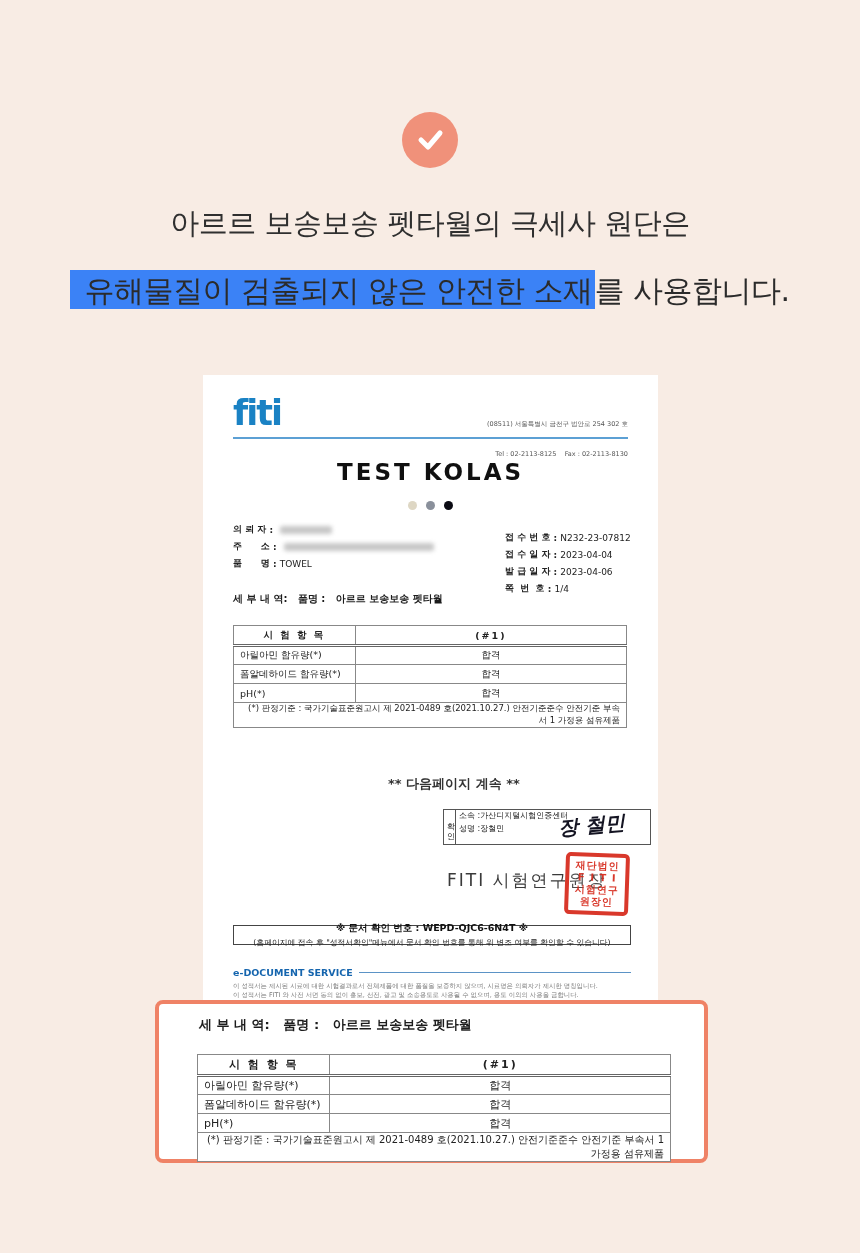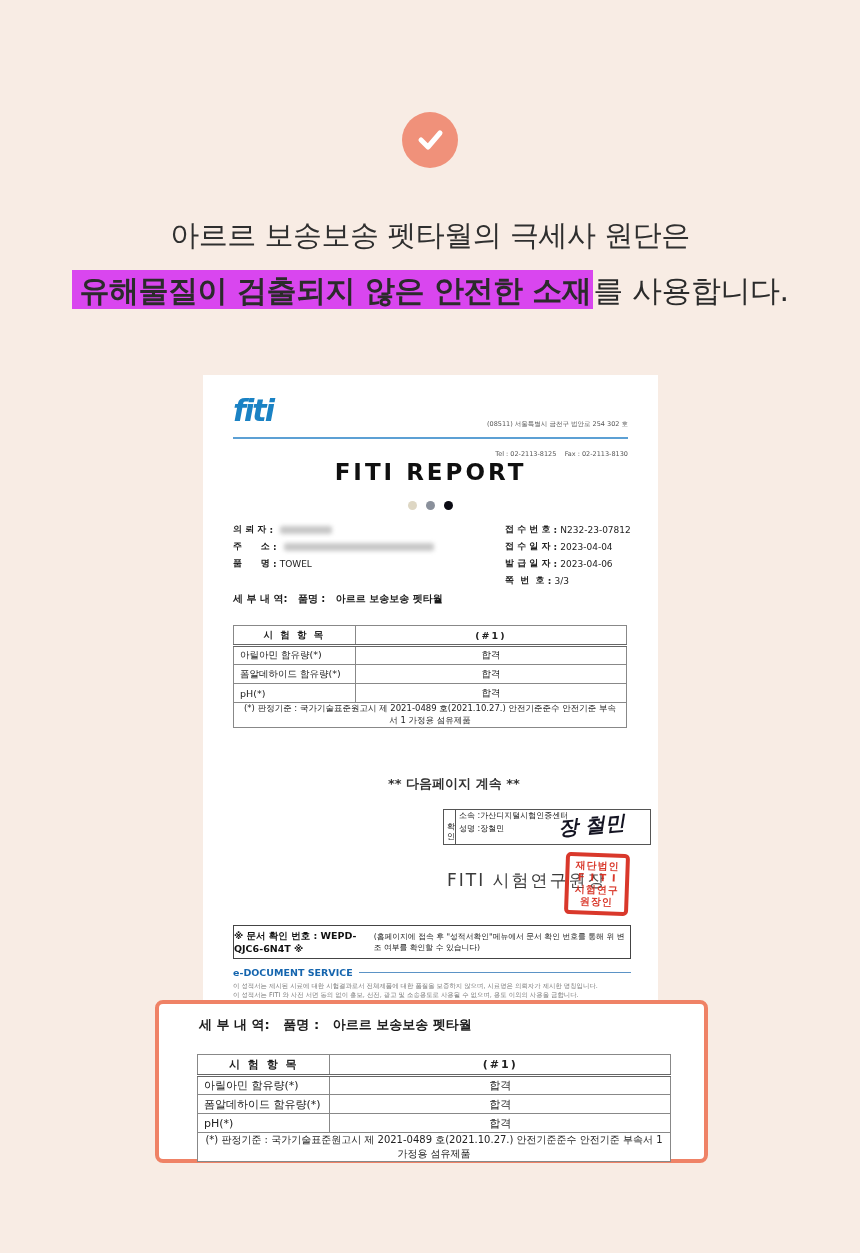--- a/index.html
+++ b/index.html
@@ -13,40 +13,40 @@
     background:#f8ece4; overflow:hidden;
   }
 
   
   .check-circle {
     position:absolute; left:402px; top:112px; width:56px; height:56px;
     border-radius:50%; background:#f0917a;
     display:flex; align-items:center; justify-content:center;
   }
   .headline1 {
-    position:absolute; left:0; top:216px; width:860px;
+    position:absolute; left:0; top:204px; width:860px;
     text-align:center; font-size:29px; color:#2f2f2f; letter-spacing:-0.5px;
   }
   .headline2 {
     position:absolute; left:0; top:271px; width:860px;
     text-align:center; font-size:30px; color:#2b2b2b; letter-spacing:-0.5px;
   }
   .headline2 .hl {
-    font-weight:bold; background:#d946ef; padding:3px 2px 1px 8px;
+    font-weight:normal; background:#3b82f6; padding:3px 2px 1px 14px;
   }
 
   
   .doc {
     position:absolute; left:203px; top:375px; width:455px; height:632px;
     background:#ffffff;
   }
   .doc-logo {
     position:absolute; left:30px; top:18px;
-    font-size:30px; font-weight:bold; color:#1a82c4;
-    letter-spacing:-2px; font-style:italic;
+    font-size:35px; font-weight:bold; color:#1a82c4;
+    letter-spacing:-2px; 
   }
   .doc-address {
     position:absolute; right:30px; top:24px; text-align:right;
     font-size:6.5px; color:#555; line-height:10px; white-space:pre;
   }
   .doc-rule {
     position:absolute; left:30px; top:62px; width:395px; height:2px;
     background:#5ca0d4;
   }
   .doc-title {
@@ -57,21 +57,21 @@
     position:absolute; left:0; top:126px; width:455px;
     display:flex; justify-content:center; gap:9px;
   }
   .doc-dots span { width:9px; height:9px; border-radius:50%; display:block; }
 
   .fields { position:absolute; top:146px; left:30px; width:395px; font-size:9px; color:#222; }
   .frow { display:flex; align-items:center; height:17px; }
   .flabel { white-space:pre; font-weight:bold; }
   .fcolon { white-space:pre; font-weight:bold; }
   .fields-left  { position:absolute; left:0; top:0; width:260px; }
-  .fields-right { position:absolute; left:272px; top:0; width:130px; }
+  .fields-right { position:absolute; left:272px; top:8px; width:130px; }
   .redacted { height:8px; background:#9a9a9a; opacity:.55; filter:blur(2px); border-radius:2px; margin-left:4px; }
   .red-1 { width:52px; } .red-2 { width:150px; }
 
   .detail-line {
     position:absolute; left:30px; top:217px;
     font-size:10px; font-weight:bold; color:#1c1c1c; white-space:pre;
   }
 
   table.rpt {
     border-collapse:collapse; background:#fff; table-layout:fixed;
@@ -79,21 +79,21 @@
   }
   .doc table.rpt { position:absolute; left:30px; top:250px; width:394px; font-size:9.5px; }
   table.rpt th, table.rpt td { border:1px solid #888; padding:0 6px; }
   table.rpt thead th {
     font-weight:bold; text-align:center; height:20px;
     border-bottom:3px double #666; letter-spacing:2px;
   }
   .doc table.rpt tbody td { height:19px; }
   table.rpt td.c1 { text-align:left; }
   table.rpt td.c2 { text-align:center; }
-  table.rpt td.foot { text-align:center; font-size:8.5px; height:20px; }
+  table.rpt td.foot { text-align:right; font-size:8.5px; height:20px; }
   .doc table.rpt col.w1 { width:31%; }
 
   .continue-note {
     position:absolute; left:185px; top:400px;
     font-size:13px; font-weight:bold; color:#333;
   }
 
   .sign-box {
     position:absolute; left:240px; top:434px; width:208px; height:36px;
     border:1px solid #555; display:flex; background:#fff; font-size:8px; color:#222;
@@ -116,22 +116,22 @@
   }
   .seal {
     position:absolute; left:362px; top:478px; width:64px; height:62px;
     border:4px solid #d6281a; border-radius:5px; transform:rotate(2deg);
     display:flex; flex-direction:column; align-items:center; justify-content:center;
     color:#d6281a; font-weight:bold; font-size:10px; line-height:12px;
     letter-spacing:1px; opacity:.92; background:rgba(255,255,255,0.1);
   }
 
   .doc-check-box {
-    position:absolute; left:30px; top:550px; width:398px; height:34px;
-    border:1.4px solid #444; display:flex; 
+    position:absolute; left:30px; top:550px; width:398px; height:20px;
+    border:1.4px solid #444; display:flex; flex-direction:column;
     align-items:center; justify-content:center; gap:2px;
   }
   .doc-check-1 { font-size:9.5px; font-weight:bold; color:#111; }
   .doc-check-2 { font-size:7.8px; color:#222; }
 
   .edoc { position:absolute; left:30px; top:592px; width:398px; }
   .edoc-head { display:flex; align-items:center; gap:6px; }
   .edoc-title { font-size:9.5px; font-weight:bold; color:#1565ae; white-space:nowrap; }
   .edoc-line { flex:1; height:1px; background:#1565ae; opacity:.7; }
   .edoc-body { margin-top:4px; font-size:6.4px; color:#777; line-height:9px; }
@@ -169,21 +169,21 @@
 
     <div class="doc-logo">fiti</div>
 
     <div class="doc-address">
       <div>(08511) 서울특별시 금천구 범안로 254 302 호</div>
       <div>Tel : 02-2113-8125    Fax : 02-2113-8130</div>
     </div>
 
     <div class="doc-rule"></div>
 
-    <div class="doc-title">FITI REPORT</div>
+    <div class="doc-title">TEST KOLAS</div>
 
     <div class="doc-dots">
       <span style="background-color: rgb(222, 215, 196);"></span>
       <span style="background-color: rgb(138, 144, 155);"></span>
       <span style="background-color: rgb(11, 11, 19);"></span>
     </div>
 
     <div class="fields">
       <div class="fields-left">
         <div class="frow">
@@ -214,21 +214,21 @@
           <span>2023-04-04</span>
         </div>
         <div class="frow">
           <span class="flabel">발 급 일 자</span>
             <span class="fcolon"> : </span>
           <span>2023-04-06</span>
         </div>
         <div class="frow">
           <span class="flabel">쪽  번  호</span>
             <span class="fcolon"> : </span>
-          <span>3/3</span>
+          <span>1/4</span>
         </div>
       </div>
     </div>
 
     <div class="detail-line">세 부 내 역:   품명 :   아르르 보송보송 펫타월</div>
 
     <table class="rpt">
       <colgroup>
           <col class="w1">
           <col>

